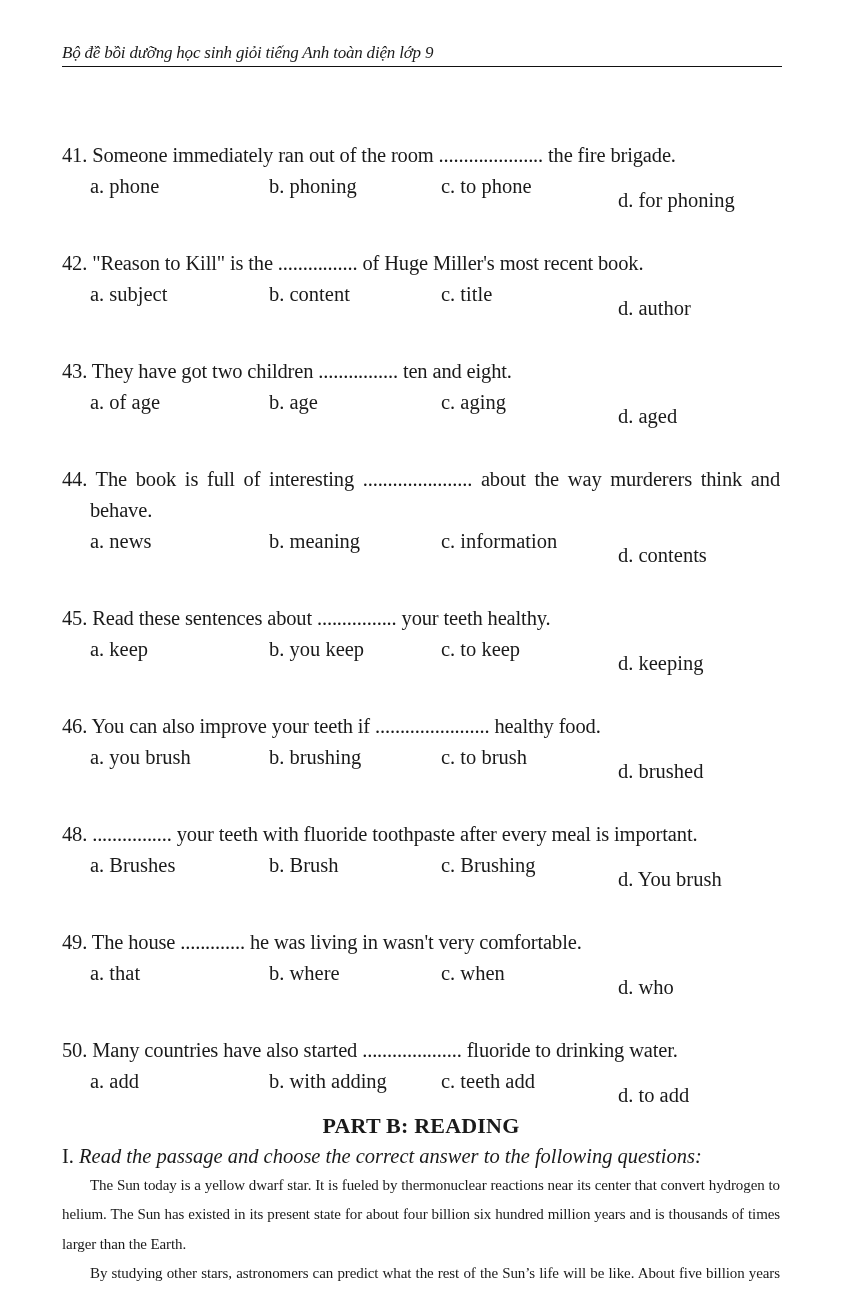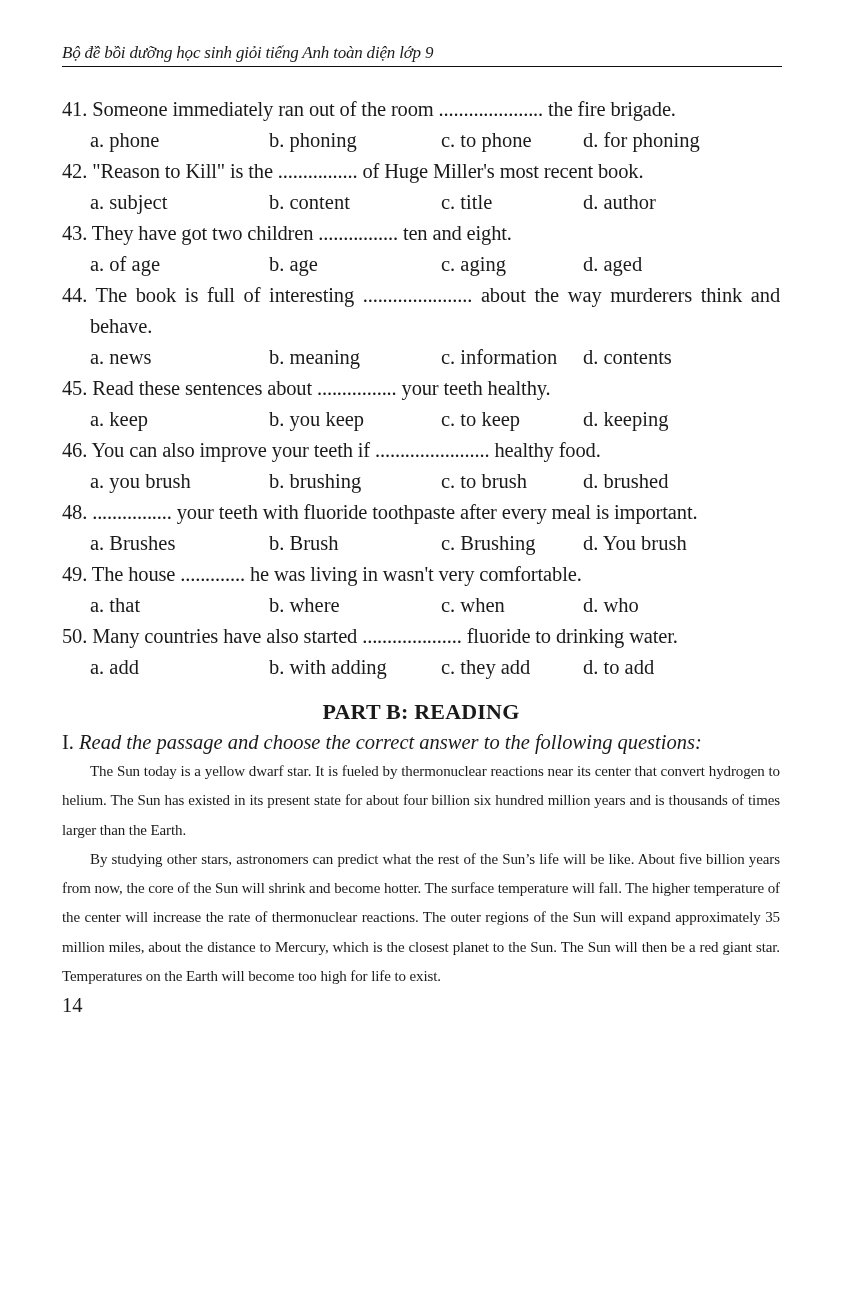--- a/index.html
+++ b/index.html
@@ -3,25 +3,25 @@
 <meta charset="utf-8">
 <style>
   html, body { margin: 0; padding: 0; background: #ffffff; }
   body { width: 858px; height: 1293px; position: relative; overflow: hidden;
          font-family: "Liberation Serif", "DejaVu Serif", serif; color: #1a1a1a; }
   .running-head { position: absolute; left: 62px; top: 43px; width: 720px;
          font-style: italic; font-size: 17px; letter-spacing: -0.2px; }
   .head-rule { position: absolute; left: 62px; top: 66px; width: 720px; height: 0;
          border-top: 1.4px solid #111; }
   .content { position: absolute; left: 62px; top: 94px; width: 718px; }
-  .q { font-size: 20.5px; line-height: 31px; height: 31px; white-space: nowrap; letter-spacing: -0.15px; }
+  .q { font-size: 20.5px; line-height: 31px; height: 31px; white-space: nowrap; letter-spacing: -0.15px; margin-top: 46px; }
   .q.wrap { white-space: normal; height: auto; text-align: justify; padding-left: 28px; text-indent: -28px; }
   .opts { position: relative; height: 31px; font-size: 20.5px; line-height: 31px; }
   .opt { position: absolute; top: 0; white-space: nowrap; }
-  .opt.a { left: 28px; } .opt.b { left: 207px; } .opt.c { left: 379px; } .opt.d { left: 521px; }
+  .opt.a { left: 28px; } .opt.b { left: 207px; } .opt.c { left: 379px; } .opt.d { left: 556px; margin-top: 14px; }
   .part-title { text-align: center; font-weight: bold; font-size: 22px; margin-top: 14px; height: 30px; line-height: 30px; letter-spacing: 0.2px; }
   .instr { font-size: 20.5px; line-height: 30px; }
   .instr .num { font-style: normal; }
   .instr .txt { font-style: italic; }
   .para { font-size: 15px; line-height: 29.3px; text-align: justify; text-indent: 28px; margin: 0; letter-spacing: -0.1px; }
   .page-num { font-size: 20.5px; line-height: 29px; }
 </style>
 </head>
 <body>
 
@@ -83,21 +83,21 @@
       <div class="opts">
         <span class="opt a">a. that</span>
         <span class="opt b">b. where</span>
         <span class="opt c">c. when</span>
         <span class="opt d">d. who</span>
       </div>
       <div class="q"><span>50.</span> <span>Many countries have also started .................... fluoride to drinking water.</span></div>
       <div class="opts">
         <span class="opt a">a. add</span>
         <span class="opt b">b. with adding</span>
-        <span class="opt c">c. they add</span>
+        <span class="opt c">c. teeth add</span>
         <span class="opt d">d. to add</span>
       </div>
     </div>
 
   <div class="part-title">PART B: READING</div>
 
   <div class="instr">
     <span class="num">I.</span>
     <span class="txt">Read the passage and choose the correct answer to the following questions:</span>
   </div>

